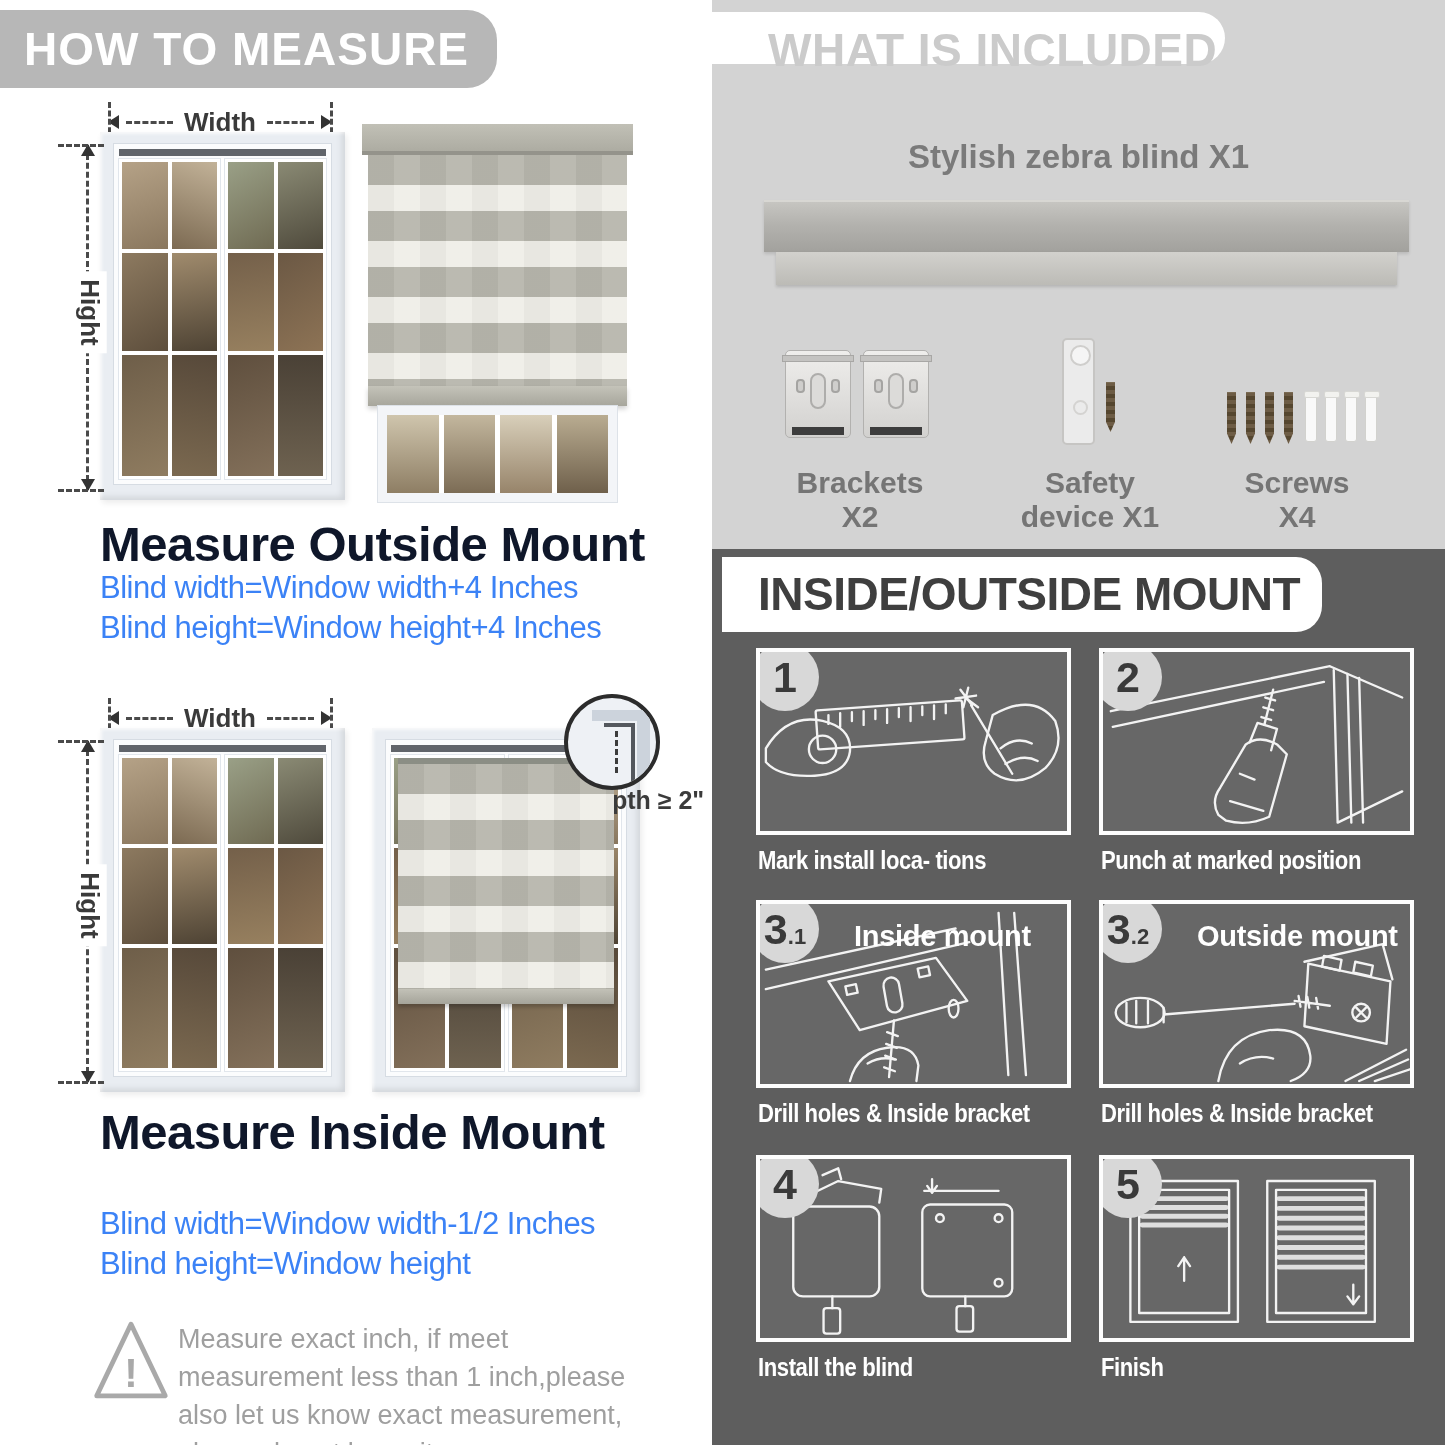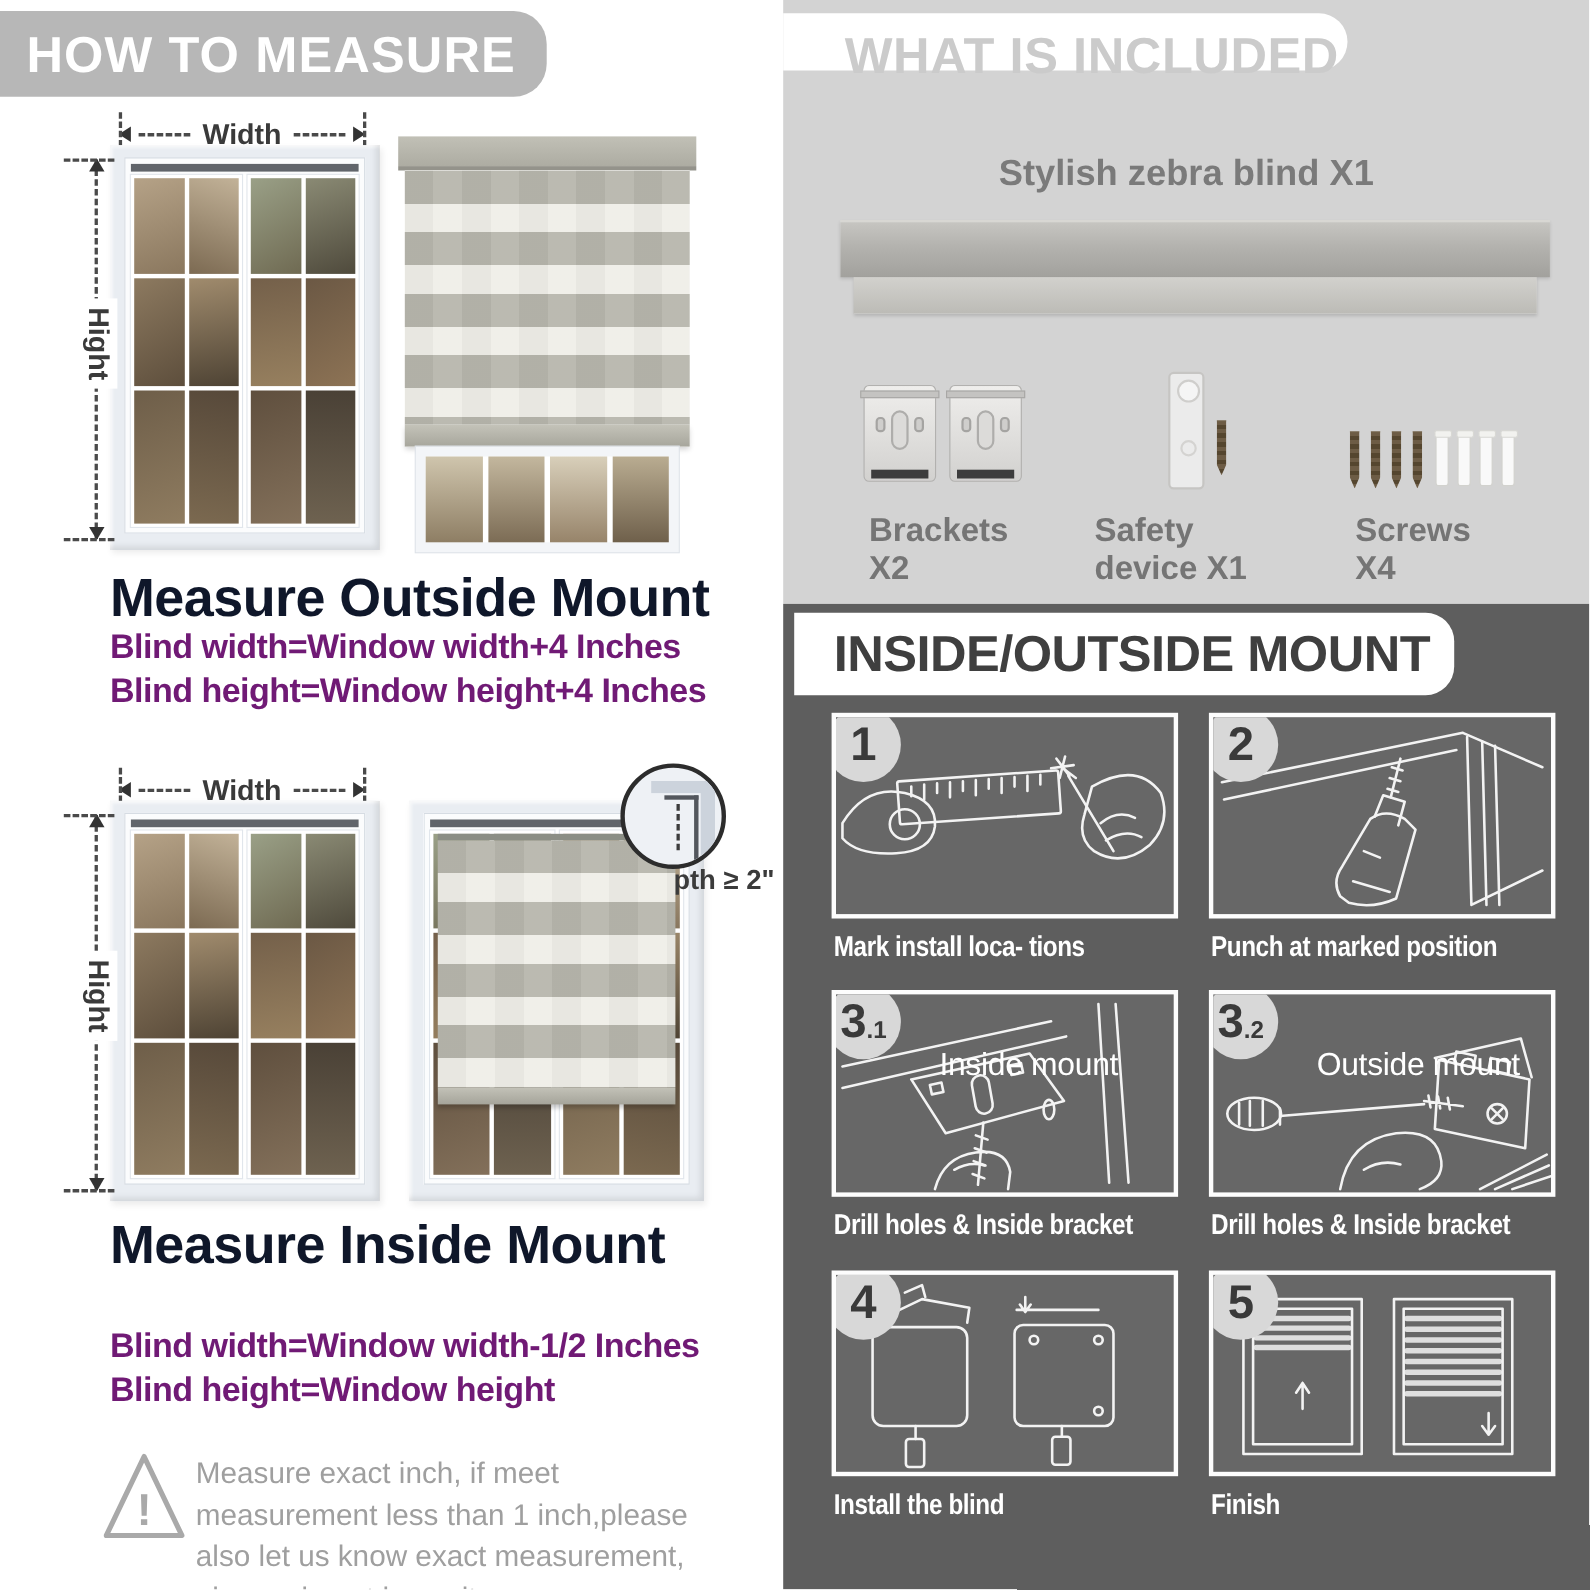--- a/index.html
+++ b/index.html
@@ -10,21 +10,21 @@
   }
   .abs { position:absolute; }
 
   
   .left-header {
     left:0; top:10px; width:497px; height:78px; background:#b7b7b7;
     border-radius:0 30px 30px 0; color:#ffffff; font-weight:bold; font-size:46px;
     line-height:78px; padding-left:24px; letter-spacing:1px;
   }
   .section-title { font-weight:bold; font-size:49px; color:#0f172a; letter-spacing:-0.5px; }
-  .section-line  { font-weight:bold; font-size:31px; color:#701a75; letter-spacing:-0.5px; }
+  .section-line  { font-weight:normal; font-size:31px; color:#3b82f6; letter-spacing:-0.5px; }
 
   
   .h-measure { display:flex; align-items:center; height:24px; }
   .h-measure .dash { flex:1; border-top:3px dashed #4a4a4a; margin:0 7px; }
   .mlabel { font-weight:bold; font-size:26px; color:#3a3a3a; padding:0 4px; }
   .ah { width:0; height:0; }
   .ah-left  { border-top:7px solid transparent; border-bottom:7px solid transparent; border-right:11px solid #333; }
   .ah-right { border-top:7px solid transparent; border-bottom:7px solid transparent; border-left:11px solid #333; }
   .tick-v { border-left:3px dashed #4a4a4a; width:0; }
   .tick-h { border-top:3px dashed #4a4a4a; height:0; }
@@ -99,21 +99,21 @@
   .included-band { left:712px; top:12px; width:513px; height:52px; background:#ffffff;
     border-radius:0 28px 28px 0; color:#cbcbcb; font-weight:bold; font-size:46px;
     line-height:76px; padding-left:56px; letter-spacing:0.5px; }
   .product-label { left:712px; top:138px; width:733px; text-align:center;
     font-weight:bold; font-size:33px; color:#7a7a7a; }
   .rail-main { left:764px; top:200px; width:645px; height:52px;
     background:linear-gradient(180deg,#c6c5c1,#b3b2ae 45%,#a2a19d);
     border-top:2px solid #d8d7d3; box-shadow:0 2px 3px rgba(0,0,0,.12); }
   .rail-sub { left:776px; top:252px; width:621px; height:33px;
     background:linear-gradient(180deg,#d2d1cd,#bcbbb6); box-shadow:0 2px 3px rgba(0,0,0,.15); }
-  .item-label { font-weight:bold; font-size:30px; color:#757575; text-align:left; }
+  .item-label { font-weight:bold; font-size:30px; color:#757575; text-align:center; }
 
   .bracket { width:66px; height:88px; background:linear-gradient(180deg,#efeeec,#d2d1cf);
     border:1px solid #b2b1af; border-radius:5px; position:absolute; }
   .bracket::before { content:""; position:absolute; left:-4px; right:-4px; top:4px; height:5px;
     background:#c4c3c1; border:1px solid #a8a7a5; }
   .bracket .slot { position:absolute; left:24px; top:22px; width:16px; height:36px;
     border:2px solid #aeadab; border-radius:8px; background:#dcdbd9; }
   .bracket .dot { position:absolute; width:9px; height:14px; border:2px solid #a5a4a2;
     border-radius:4px; background:#cfcecc; top:28px; }
   .bracket .dot.l { left:10px; } .bracket .dot.r { right:10px; }
@@ -140,22 +140,22 @@
   .mount-band { left:722px; top:557px; width:600px; height:75px; background:#ffffff;
     border-radius:0 26px 26px 0; color:#3f3f3f; font-weight:bold; font-size:46px;
     line-height:75px; padding-left:36px; letter-spacing:-0.5px; }
 
   .step { position:absolute; width:315px; height:187px; border:4px solid #fdfdfd;
     background:#676767; overflow:hidden; }
   .badge { position:absolute; top:-9px; left:-9px; width:68px; height:68px; border-radius:50%;
     background:#d8d8d8; color:#3a3a3a; display:flex; align-items:center; justify-content:center;
     font-weight:bold; font-size:43px; z-index:2; }
   .badge .sub { font-size:22px; margin-top:16px; }
-  .step-title { position:absolute; left:94px; top:16px; color:#ffffff; font-weight:normal;
-    font-size:29px; z-index:2; letter-spacing:-0.3px;margin-top:32px; }
+  .step-title { position:absolute; left:94px; top:16px; color:#ffffff; font-weight:bold;
+    font-size:29px; z-index:2; letter-spacing:-0.3px; }
   .step svg { position:absolute; inset:0; width:100%; height:100%; }
   .caption { position:absolute; color:#ffffff; font-weight:bold; font-size:26px;
     letter-spacing:-0.5px; white-space:nowrap; transform:scaleX(.85); transform-origin:0 50%; }
 </style>
 </head>
 <body>
 
 <div id="page">
 
   <div class="abs left-header">HOW TO MEASURE</div>

